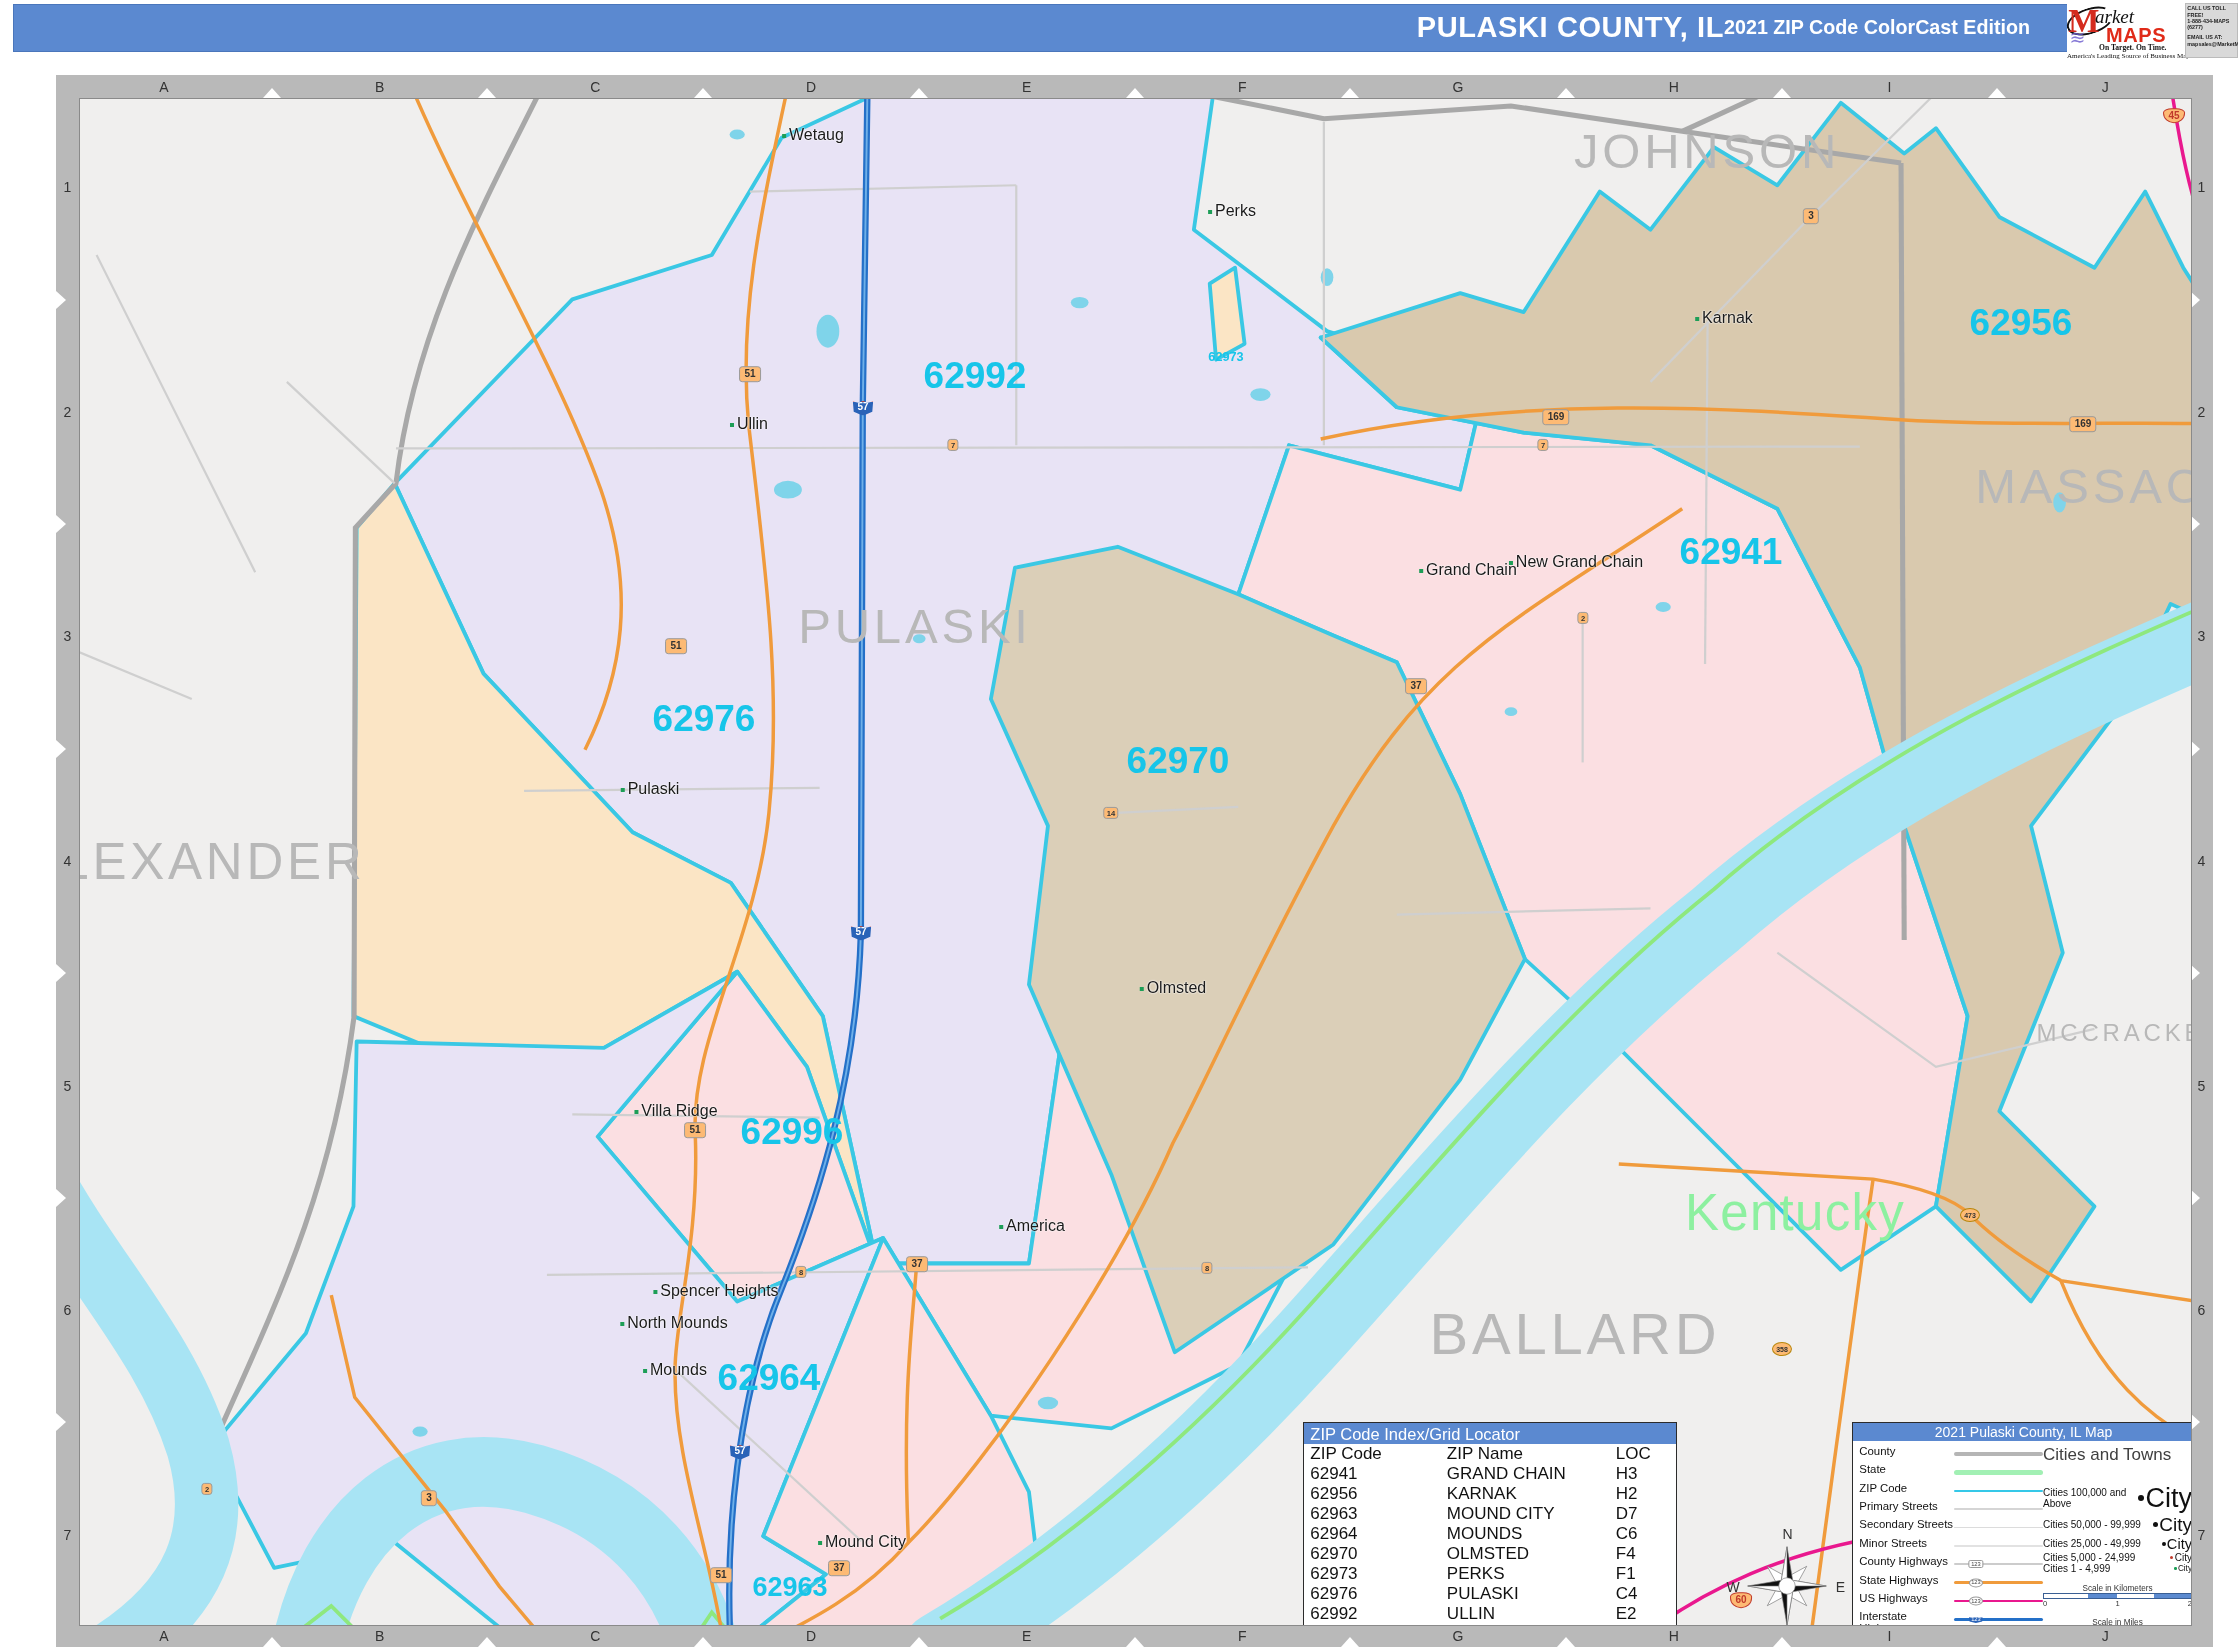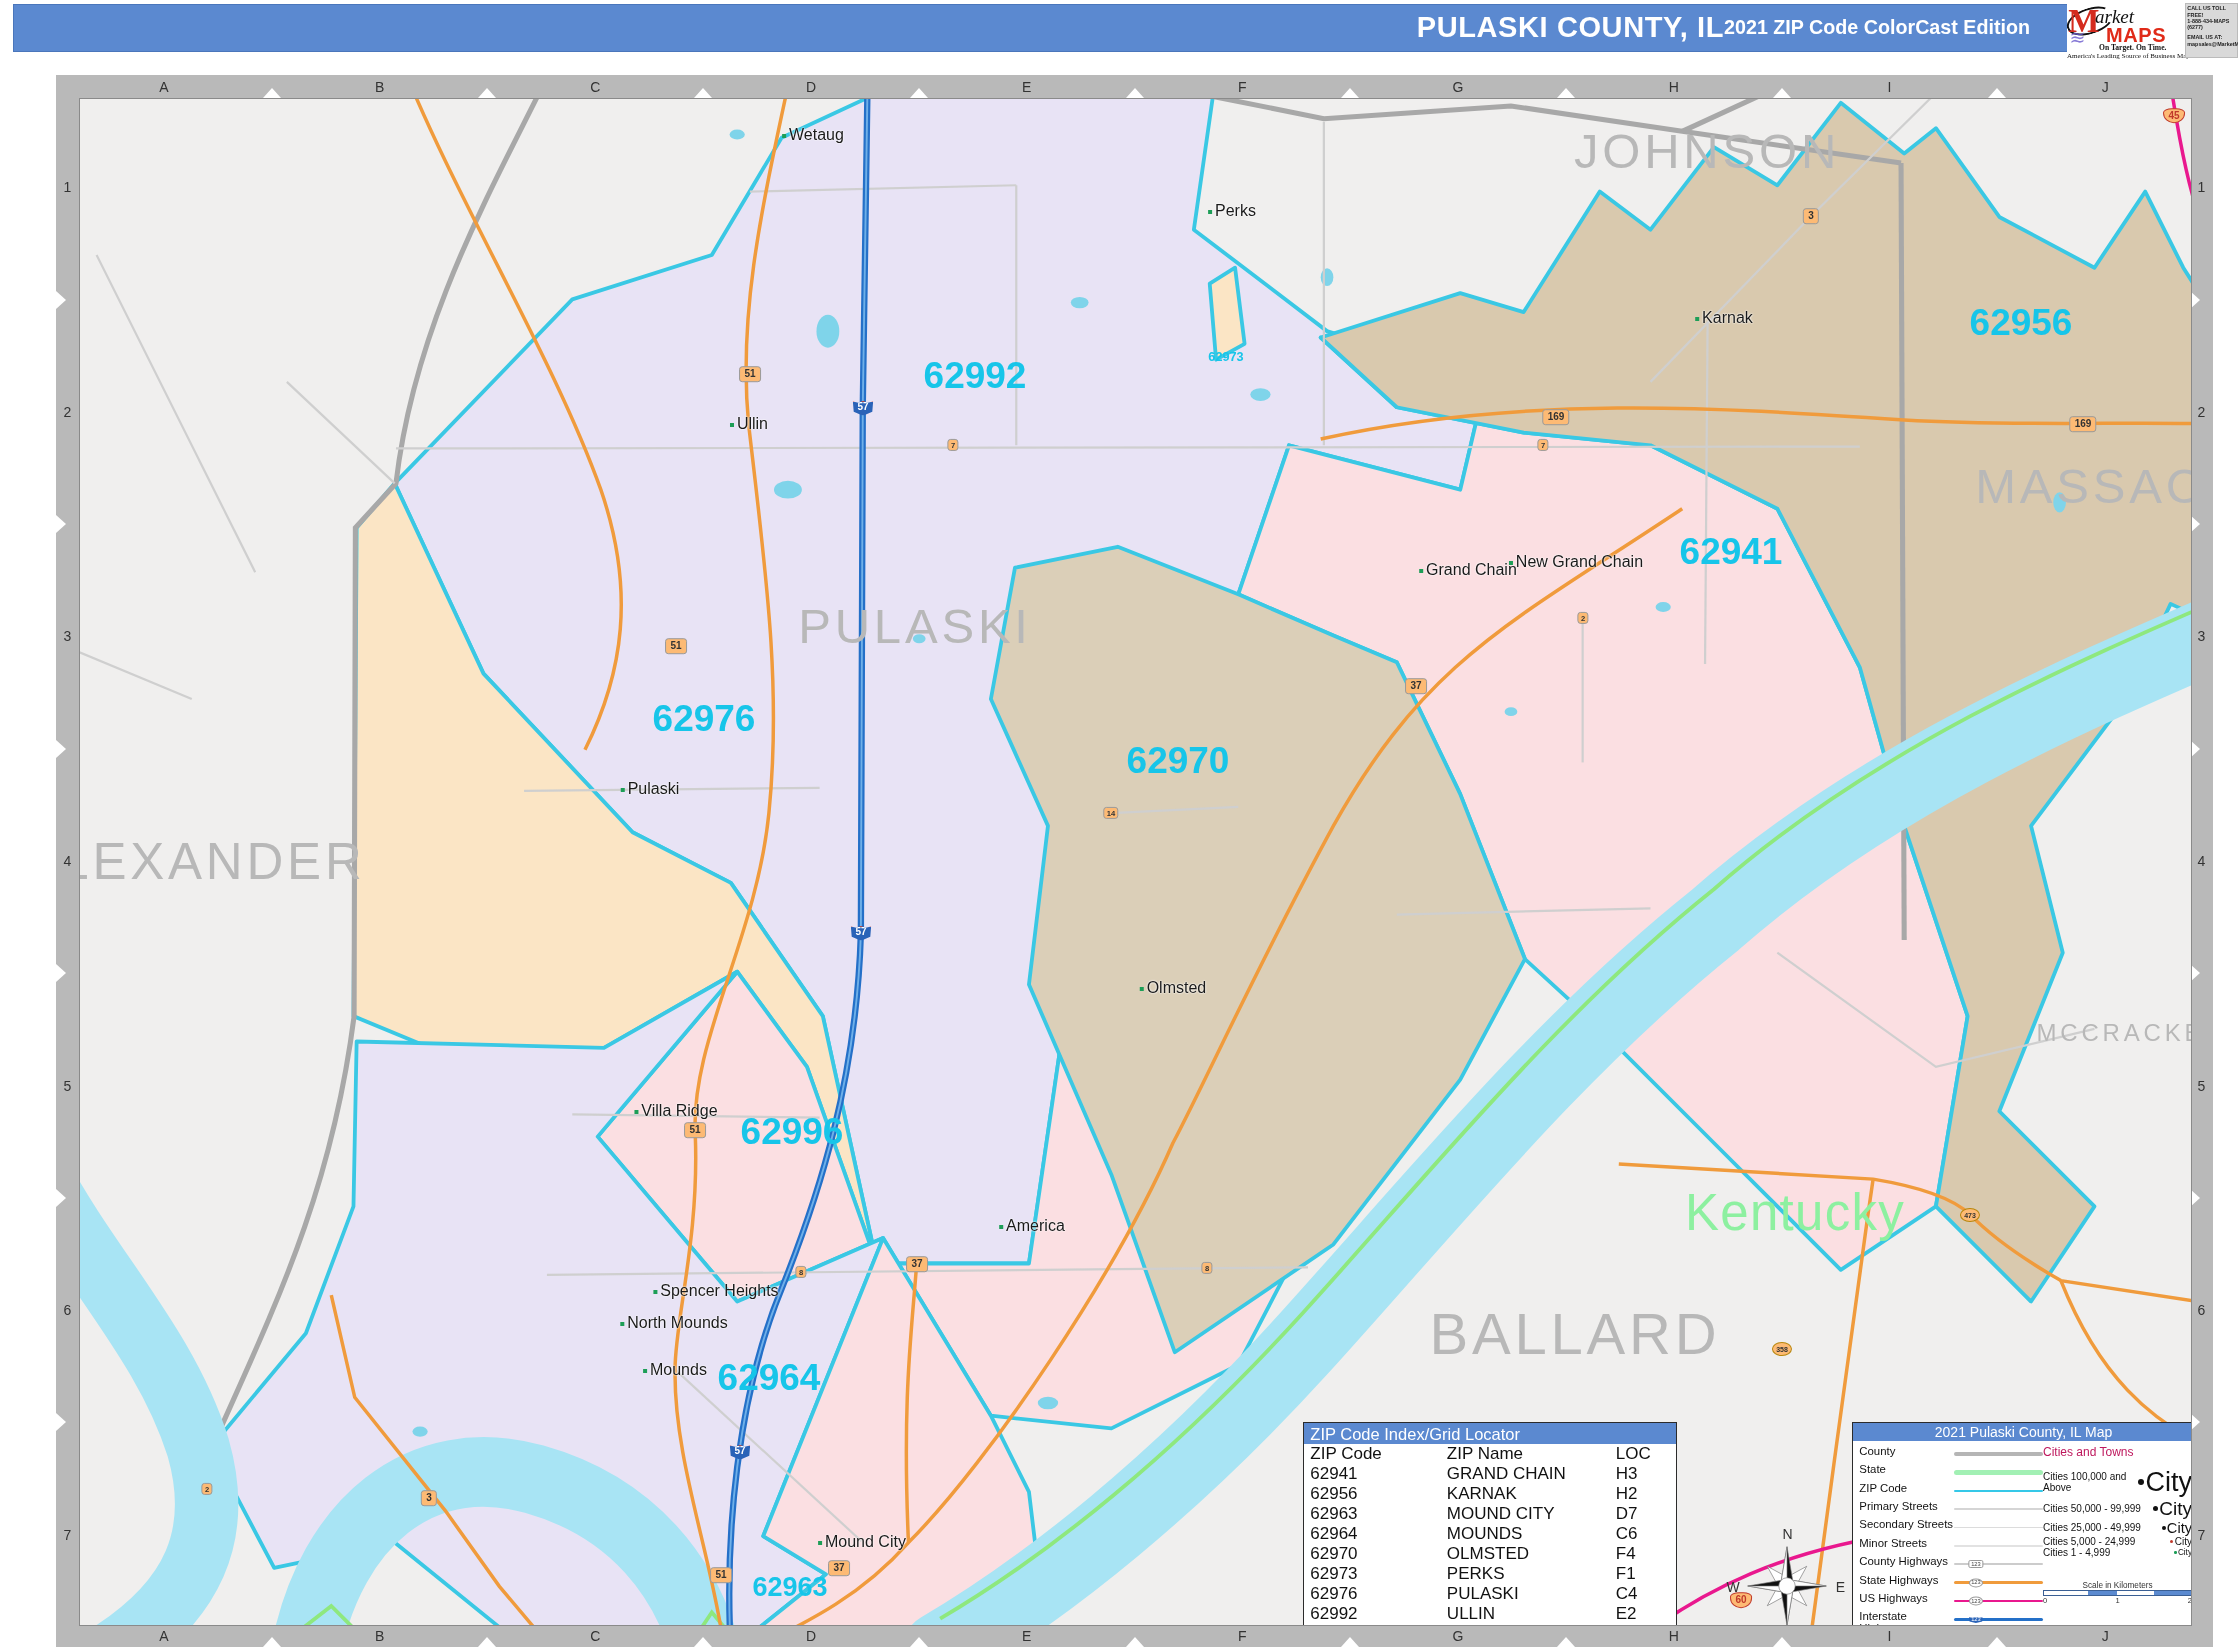--- a/index.html
+++ b/index.html
@@ -56,26 +56,26 @@
   #legend-body{position:relative;width:100%;height:calc(100% - 18px);}
   #legend-left{position:absolute;left:6.3px;top:3.8px;width:184px;}
   .lg-row{display:flex;align-items:flex-start;height:18.4px;font-size:11.4px;color:#111;}
   .lg-label{width:95px;}
   .lg-sample{flex:1;position:relative;height:100%;display:flex;align-items:center;}
   .lg-line{width:100%;border-radius:1.9px;}
   .lg-badge{position:absolute;left:21.6px;top:50%;transform:translate(-50%,-50%);background:#fff;border:0.6px solid #999;font-size:5.7px;color:#444;padding:0 1.9px;border-radius:1.9px;}
   .lg-badge.circle{border-radius:50%;padding:0.6px 1.3px;}
   .lg-badge.int{background:#2a63b8;color:#fff;border:none;clip-path:polygon(50% 100%,6% 78%,2% 18%,28% 26%,50% 16%,72% 26%,98% 18%,94% 78%);padding:0.6px 2.5px;}
   #legend-right{position:absolute;left:190px;top:3.8px;width:149px;}
-  #cities-title{font-size:12px;color:#be185d;margin-bottom:8px;}
+  #cities-title{font-size:17px;color:#404040;margin-bottom:18px;}
   .city-row{display:flex;align-items:center;justify-content:space-between;color:#111;}
   .city-row .cl{font-size:10px;}
   .city-mark{display:flex;align-items:center;color:#111;}
   .city-dot{border-radius:50%;background:#111;margin-right:1.3px;}
-  .scalebox{margin-top:23px;}
+  .scalebox{margin-top:10px;}
   .scale-title{font-size:8.2px;color:#333;text-align:center;}
   .scale-bar{height:4.4px;border:0.6px solid #3a5f94;display:flex;}
   .scale-bar i{display:block;height:100%;}
   .scale-ticks{display:flex;justify-content:space-between;font-size:7.6px;color:#333;}
   
   #compass{position:absolute;left:1786px;top:1585px;width:95px;height:95px;transform:translate(-50%,-50%);}
   .cdir{position:absolute;font-size:14px;color:#333;transform:translate(-50%,-50%);}
 </style>
 </head>
 <body>

